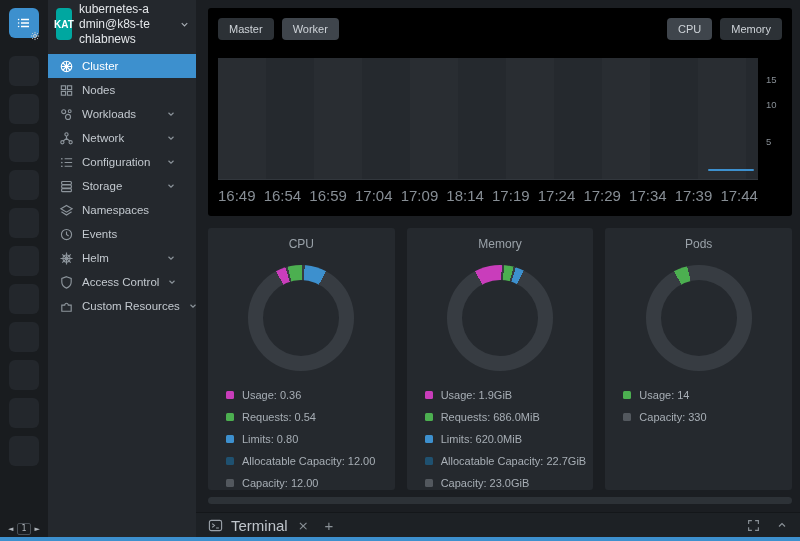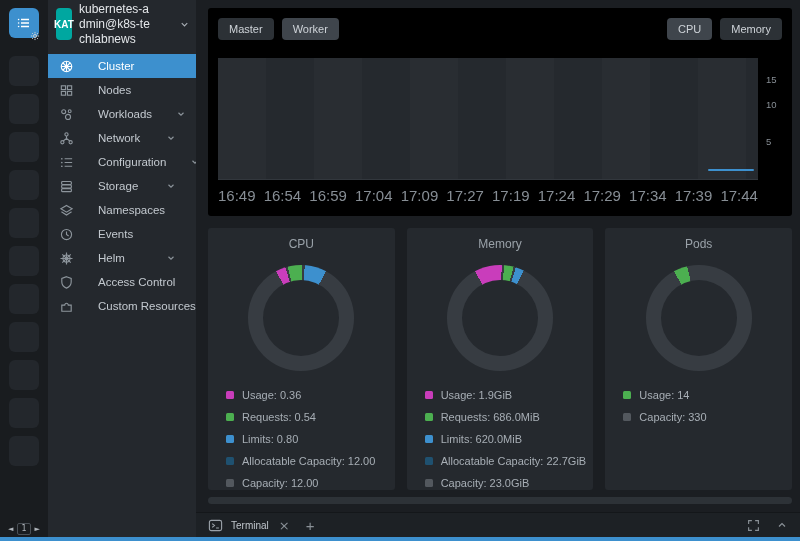--- a/index.html
+++ b/index.html
@@ -15,21 +15,21 @@
   .rail-pager { position:absolute; bottom:2px; left:0; width:48px; display:flex; align-items:center; justify-content:center; gap:4px; font-size:7px; color:#aeb4ba; font-family:"DejaVu Sans",sans-serif; }
   .rail-pager .page-num { border:1px solid #4a5056; border-radius:2px; padding:0 3px; font-size:8px; line-height:10px; }
 
   
   .sidebar { position:absolute; left:48px; top:0; width:148px; bottom:4px; background:#24282d; }
   .switcher { height:48px; display:flex; align-items:center; gap:7px; padding:6px 6px 6px 8px; }
   .avatar { width:16px; height:32px; border-radius:4px; background:#00a7a0; color:#fff; font-size:10px; font-weight:bold; display:flex; align-items:center; justify-content:center; flex:none; }
   .cluster-name { font-size:12px; line-height:1.25; color:#e4e7ea; width:74px; word-break:break-all; }
   .switcher-chevron { margin-left:auto; color:#a9afb5; display:flex; }
   .menu { margin-top:6px; }
-  .menu-item { height:24px; display:flex; align-items:center; gap:24px; padding:0 20px 0 11px; font-size:11.5px; color:#c3c9cf; cursor:default; white-space:nowrap; }
+  .menu-item { height:24px; display:flex; align-items:center; gap:8px; padding:0 20px 0 11px; font-size:11.5px; color:#c3c9cf; cursor:default; white-space:nowrap; }
   .menu-item .mi-icon { width:15px; height:15px; color:#8d959c; display:flex; flex:none; }
   .menu-item .mi-chevron { margin-left:auto; color:#8d959c; display:flex; }
   .menu-item.active { background:#3d90ce; color:#fff; }
   .menu-item.active .mi-icon { color:#fff; }
 
   
   .main { position:absolute; left:196px; right:0; top:0; bottom:29px; background:#1b1e22; }
 
   .chart-panel { position:absolute; left:12px; right:8px; top:8px; height:208px; background:#000000; border-radius:3px; }
   .panel-toolbar { position:absolute; top:10px; left:10px; right:10px; display:flex; align-items:center; }
@@ -56,21 +56,21 @@
   .donut::after { content:""; position:absolute; inset:15px; border-radius:50%; background:#25292e; }
   .legend { margin:13px 0 0 18px; }
   .legend-row { display:flex; align-items:center; gap:8px; height:22px; font-size:11px; color:#a7aeb5; white-space:nowrap; }
   .swatch { width:8px; height:8px; border-radius:1.5px; flex:none; background:#555; }
 
   .hscroll { position:absolute; left:12px; right:8px; top:497px; height:7px; background:#2d3237; border-radius:4px; }
 
   
   .dock { position:absolute; left:196px; right:0; bottom:4px; height:25px; background:#1d2125; border-top:1px solid #14171a; display:flex; align-items:center; padding:0 12px; }
   .term-icon { color:#9aa1a8; display:flex; }
-  .term-label { font-size:10px; color:#bfc5cb; margin-left:8px; }
+  .term-label { font-size:15px; color:#bfc5cb; margin-left:8px; }
   .term-close { margin-left:10px; color:#8a9197; font-size:13px; line-height:1; font-family:"DejaVu Sans",sans-serif; }
   .dock-add { margin-left:16px; color:#8a9197; font-size:15px; line-height:1; }
   .dock-right { margin-left:auto; display:flex; align-items:center; gap:16px; color:#8a9197; }
   .dock-right span { display:flex; }
 
   .statusbar { position:absolute; left:0; right:0; bottom:0; height:4px; background:#3d90ce; }
 
   svg { display:block; }
 </style>
 </head>
@@ -301,21 +301,21 @@
         <span>10</span>
         <span>5</span>
       </div>
 
       <div class="x-ticks">
         <span>16:49</span>
         <span>16:54</span>
         <span>16:59</span>
         <span>17:04</span>
         <span>17:09</span>
-        <span>17:27</span>
+        <span>18:14</span>
         <span>17:19</span>
         <span>17:24</span>
         <span>17:29</span>
         <span>17:34</span>
         <span>17:39</span>
         <span>17:44</span>
       </div>
     </div>
 
     <div class="cards-row">

